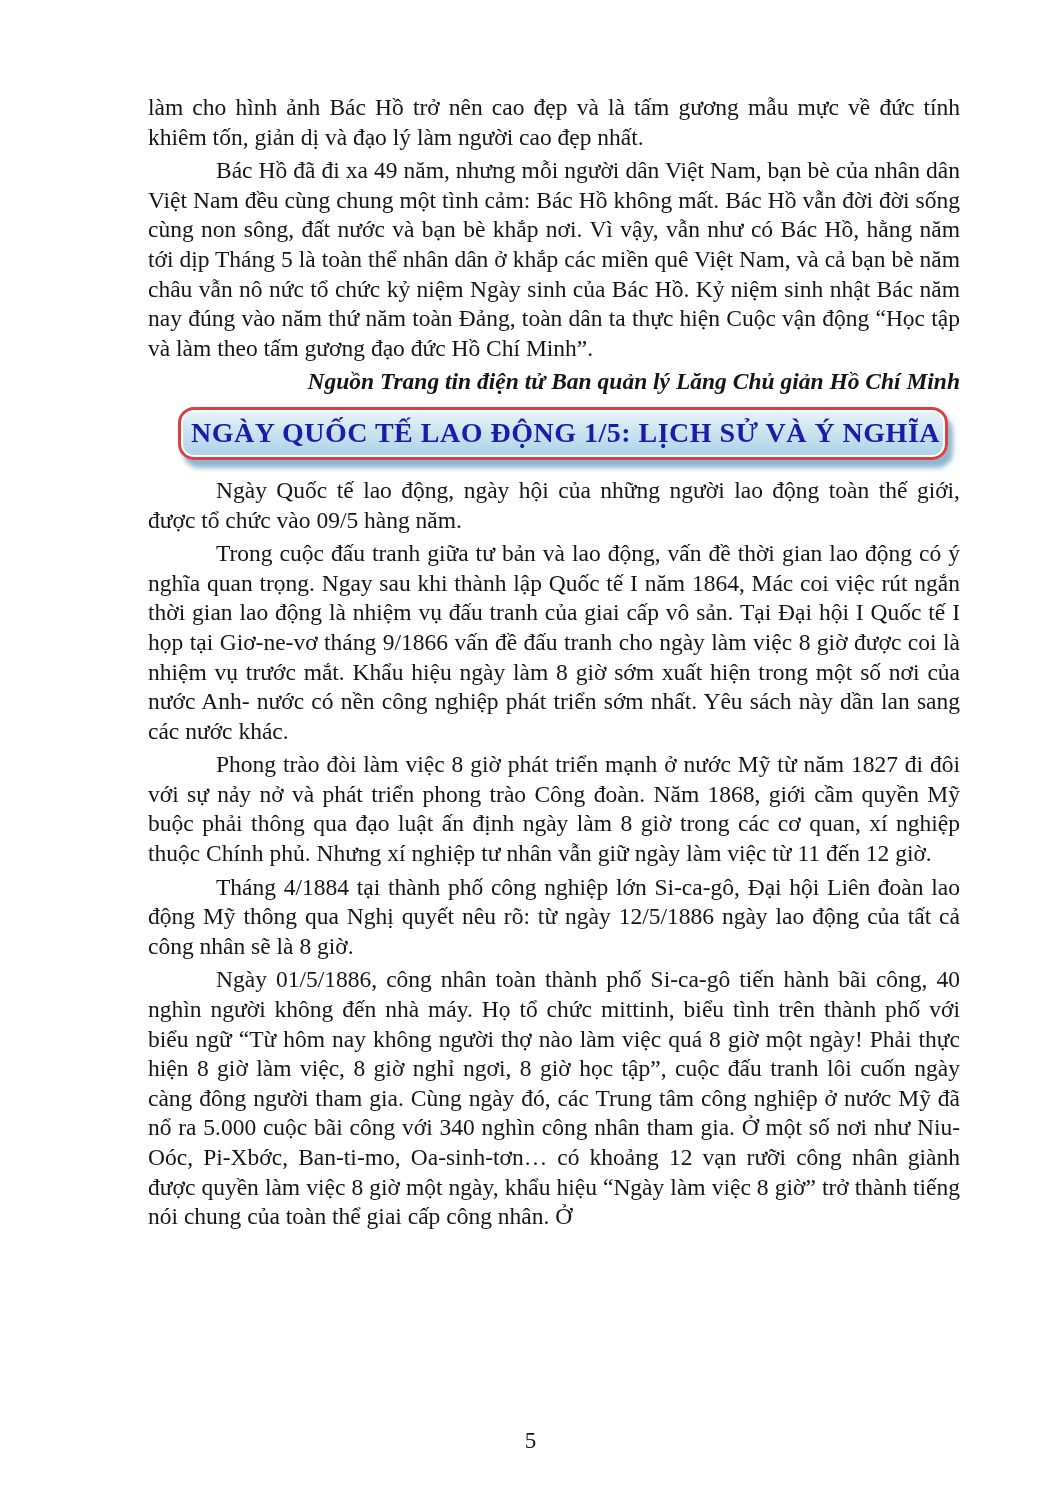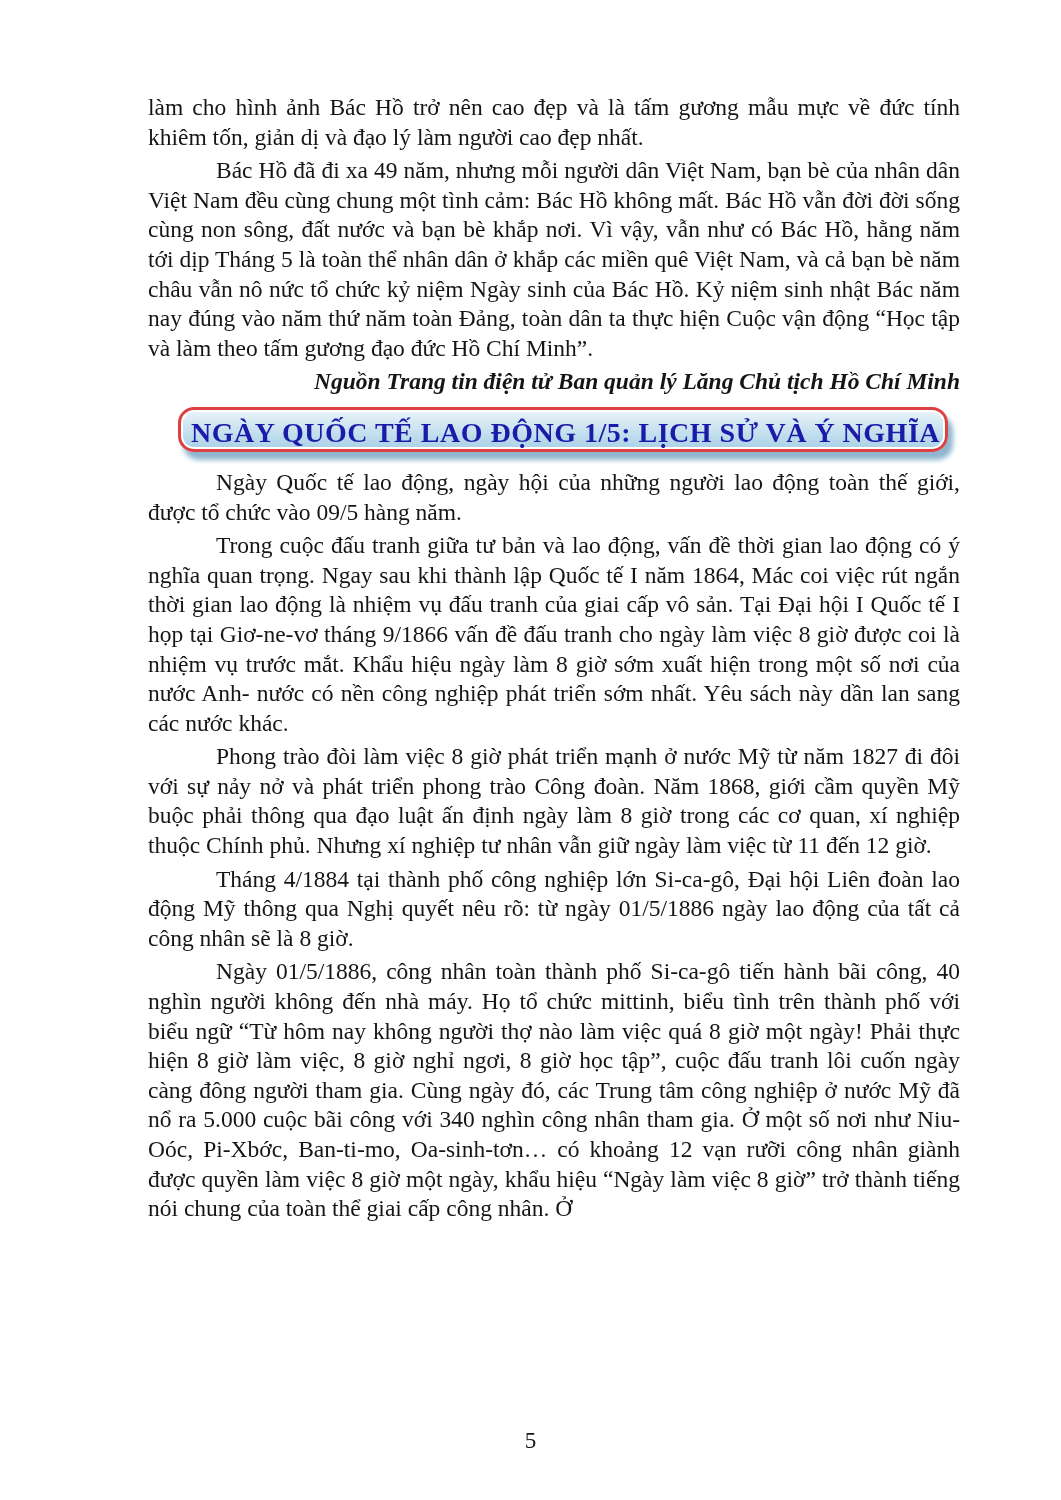--- a/index.html
+++ b/index.html
@@ -41,21 +41,21 @@
     text-align: right;
     margin: 2px 0 10px 0;
   }
   .heading-box {
     margin: 6px 12px 16px 30px;
     border: 3px solid var(--heading-border);
     border-radius: 16px;
     background: linear-gradient(to bottom, var(--box-fill-top) 0%, var(--box-fill-bottom) 100%);
     box-shadow: inset 0 0 0 2px #ffffff, 5px 8px 5px 0 var(--box-shadow);
     text-align: left;
-    padding: 7px 10px 0 10px;
+    padding: 7px 10px 8px 10px;
   }
   .heading-box .heading-text {
     font-size: 28px;
     font-weight: bold;
     color: var(--heading-text);
     letter-spacing: 0.5px;
     white-space: nowrap;
   }
   .page-number {
     position: absolute;
@@ -70,31 +70,31 @@
 </head>
 <body>
 
 <div class="page">
 
   <p class="body-par no-indent">làm cho hình ảnh Bác Hồ trở nên cao đẹp và là tấm gương mẫu mực về đức tính khiêm tốn, giản dị và đạo lý làm người cao đẹp nhất.</p>
 
   <p class="body-par">Bác Hồ đã đi xa 49 năm, nhưng mỗi người dân Việt Nam, bạn bè của nhân dân Việt Nam đều cùng chung một tình cảm: Bác Hồ không mất. Bác Hồ vẫn đời đời sống cùng non sông, đất nước và bạn bè khắp nơi. Vì vậy, vẫn như có Bác Hồ, hằng năm tới dịp Tháng 5 là toàn thể nhân dân ở khắp các miền quê Việt Nam, và cả bạn bè năm châu vẫn nô nức tổ chức kỷ niệm Ngày sinh của Bác Hồ. Kỷ niệm sinh nhật Bác năm nay đúng vào năm thứ năm toàn Đảng, toàn dân ta thực hiện Cuộc vận động “Học tập và làm theo tấm gương đạo đức Hồ Chí Minh”.</p>
 
 
-  <p class="source-line">Nguồn Trang tin điện tử Ban quản lý Lăng Chủ tịch Hồ Chí Minh</p>
+  <p class="source-line">Nguồn Trang tin điện tử Ban quản lý Lăng Chủ giản Hồ Chí Minh</p>
 
   <div class="heading-box">
     <span class="heading-text">NGÀY QUỐC TẾ LAO ĐỘNG 1/5: LỊCH SỬ VÀ Ý NGHĨA</span>
   </div>
 
   <p class="body-par">Ngày Quốc tế lao động, ngày hội của những người lao động toàn thế giới, được tổ chức vào 09/5 hàng năm.</p>
 
   <p class="body-par">Trong cuộc đấu tranh giữa tư bản và lao động, vấn đề thời gian lao động có ý nghĩa quan trọng. Ngay sau khi thành lập Quốc tế I năm 1864, Mác coi việc rút ngắn thời gian lao động là nhiệm vụ đấu tranh của giai cấp vô sản. Tại Đại hội I Quốc tế I họp tại Giơ-ne-vơ tháng 9/1866 vấn đề đấu tranh cho ngày làm việc 8 giờ được coi là nhiệm vụ trước mắt. Khẩu hiệu ngày làm 8 giờ sớm xuất hiện trong một số nơi của nước Anh- nước có nền công nghiệp phát triển sớm nhất. Yêu sách này dần lan sang các nước khác.</p>
 
   <p class="body-par">Phong trào đòi làm việc 8 giờ phát triển mạnh ở nước Mỹ từ năm 1827 đi đôi với sự nảy nở và phát triển phong trào Công đoàn. Năm 1868, giới cầm quyền Mỹ buộc phải thông qua đạo luật ấn định ngày làm 8 giờ trong các cơ quan, xí nghiệp thuộc Chính phủ. Nhưng xí nghiệp tư nhân vẫn giữ ngày làm việc từ 11 đến 12 giờ.</p>
 
-  <p class="body-par">Tháng 4/1884 tại thành phố công nghiệp lớn Si-ca-gô, Đại hội Liên đoàn lao động Mỹ thông qua Nghị quyết nêu rõ: từ ngày 01/5/1886 ngày lao động của tất cả công nhân sẽ là 8 giờ.</p>
+  <p class="body-par">Tháng 4/1884 tại thành phố công nghiệp lớn Si-ca-gô, Đại hội Liên đoàn lao động Mỹ thông qua Nghị quyết nêu rõ: từ ngày 12/5/1886 ngày lao động của tất cả công nhân sẽ là 8 giờ.</p>
 
   <p class="body-par">Ngày 01/5/1886, công nhân toàn thành phố Si-ca-gô tiến hành bãi công, 40 nghìn người không đến nhà máy. Họ tổ chức mittinh, biểu tình trên thành phố với biểu ngữ “Từ hôm nay không người thợ nào làm việc quá 8 giờ một ngày! Phải thực hiện 8 giờ làm việc, 8 giờ nghỉ ngơi, 8 giờ học tập”, cuộc đấu tranh lôi cuốn ngày càng đông người tham gia. Cùng ngày đó, các Trung tâm công nghiệp ở nước Mỹ đã nổ ra 5.000 cuộc bãi công với 340 nghìn công nhân tham gia. Ở một số nơi như Niu-Oóc, Pi-Xbớc, Ban-ti-mo, Oa-sinh-tơn… có khoảng 12 vạn rưỡi công nhân giành được quyền làm việc 8 giờ một ngày, khẩu hiệu “Ngày làm việc 8 giờ” trở thành tiếng nói chung của toàn thể giai cấp công nhân. Ở</p>
 
   <div class="page-number">5</div>
 
 </div>
 
 </body></html>

